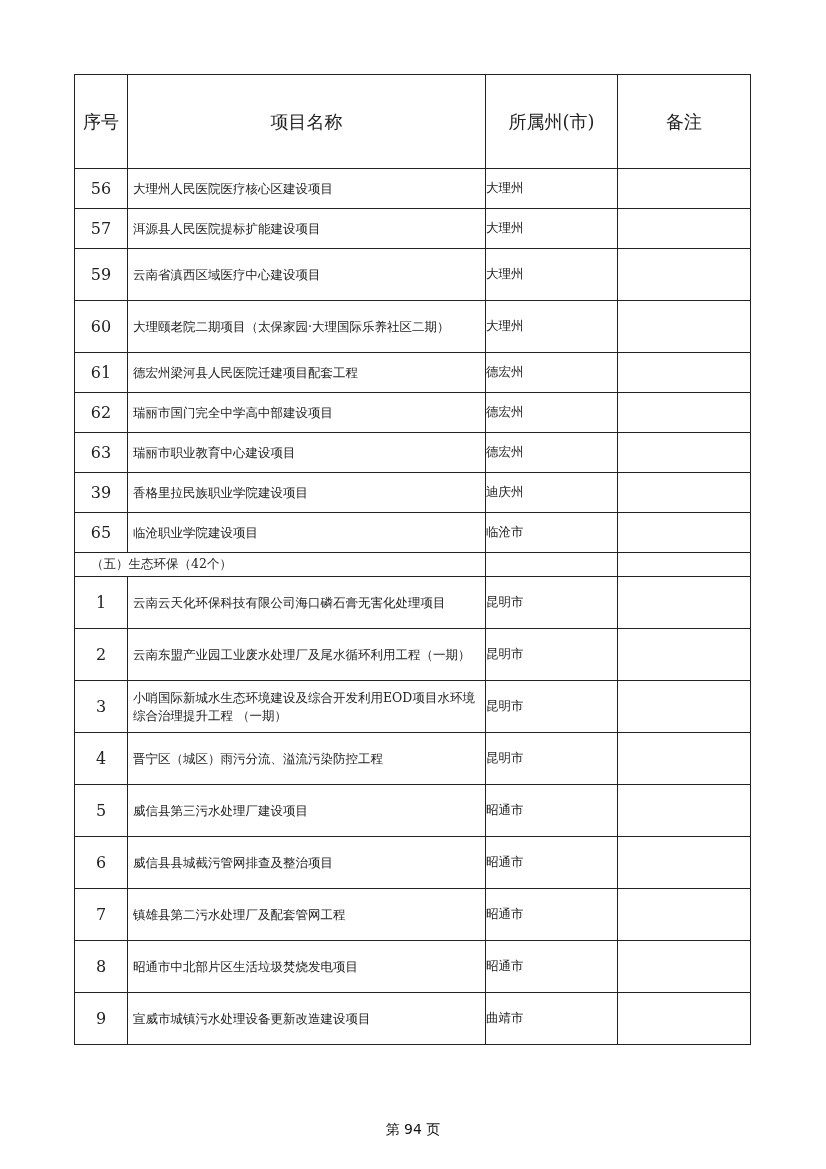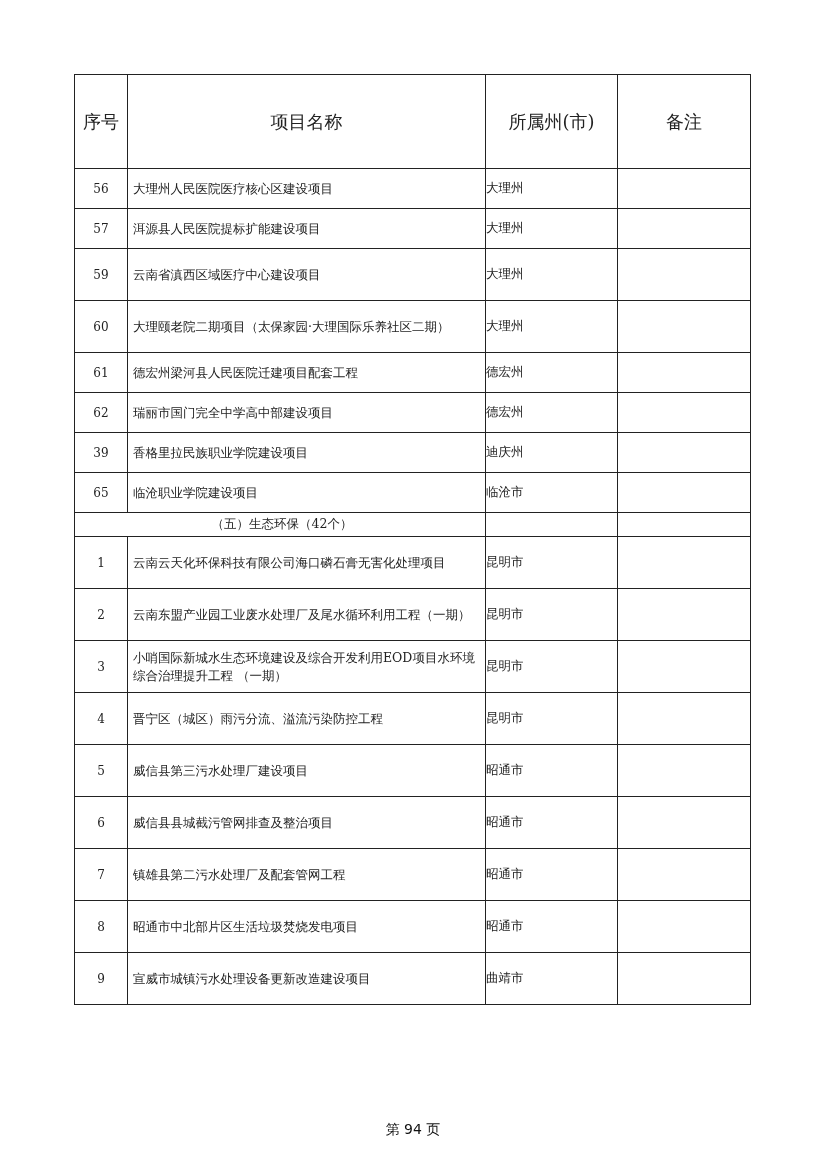--- a/index.html
+++ b/index.html
@@ -9,29 +9,29 @@
     border-collapse: collapse; table-layout: fixed;
     width: 677px;
   }
   table.grid td, table.grid th {
     border: 1px solid #222;
     padding: 0;
     font-weight: normal;
     overflow: hidden;
   }
   table.grid th { font-size: 18px; text-align: center; vertical-align: middle; color: #222; }
-  .c-no { width: 53px; text-align: center; font-size: 12px; }
+  .c-no { width: 53px; text-align: center; font-size: 16px; }
   .c-name { width: 358px; text-align: left; font-size: 12.5px; padding-left: 5px !important; line-height: 18px; }
   .c-region { width: 132px; font-size: 12.5px; }
   .c-note { width: 132px; }
   tr.hdr { height: 94px; }
   tr.r40 { height: 40px; }
   tr.r52 { height: 52px; }
   tr.sec { height: 24px; }
-  tr.sec td.sec-label { text-align: center; font-size: 12.5px; padding-left: 4px; }
+  tr.sec td.sec-label { text-align: left; font-size: 12.5px; padding-left: 16px; }
   td { vertical-align: middle; }
   .footer { position: absolute; left: 0; width: 826px; top: 1121px; text-align: center; font-size: 14px; font-family: "DejaVu Sans", "Liberation Sans", sans-serif; color: #111; }
 </style>
 </head>
 <body>
 
 <table class="grid">
   <colgroup>
     <col style="width:53px">
       <col style="width:358px">
@@ -72,20 +72,26 @@
   </tr>
   <tr class="r40">
     <td class="c-no">61</td>
     <td class="c-name">德宏州梁河县人民医院迁建项目配套工程</td>
     <td class="c-region">德宏州</td>
     <td class="c-note"></td>
   </tr>
   <tr class="r40">
     <td class="c-no">62</td>
     <td class="c-name">瑞丽市国门完全中学高中部建设项目</td>
+    <td class="c-region">德宏州</td>
+    <td class="c-note"></td>
+  </tr>
+  <tr class="r40">
+    <td class="c-no">63</td>
+    <td class="c-name">瑞丽市职业教育中心建设项目</td>
     <td class="c-region">德宏州</td>
     <td class="c-note"></td>
   </tr>
   <tr class="r40">
     <td class="c-no">39</td>
     <td class="c-name">香格里拉民族职业学院建设项目</td>
     <td class="c-region">迪庆州</td>
     <td class="c-note"></td>
   </tr>
   <tr class="r40">

